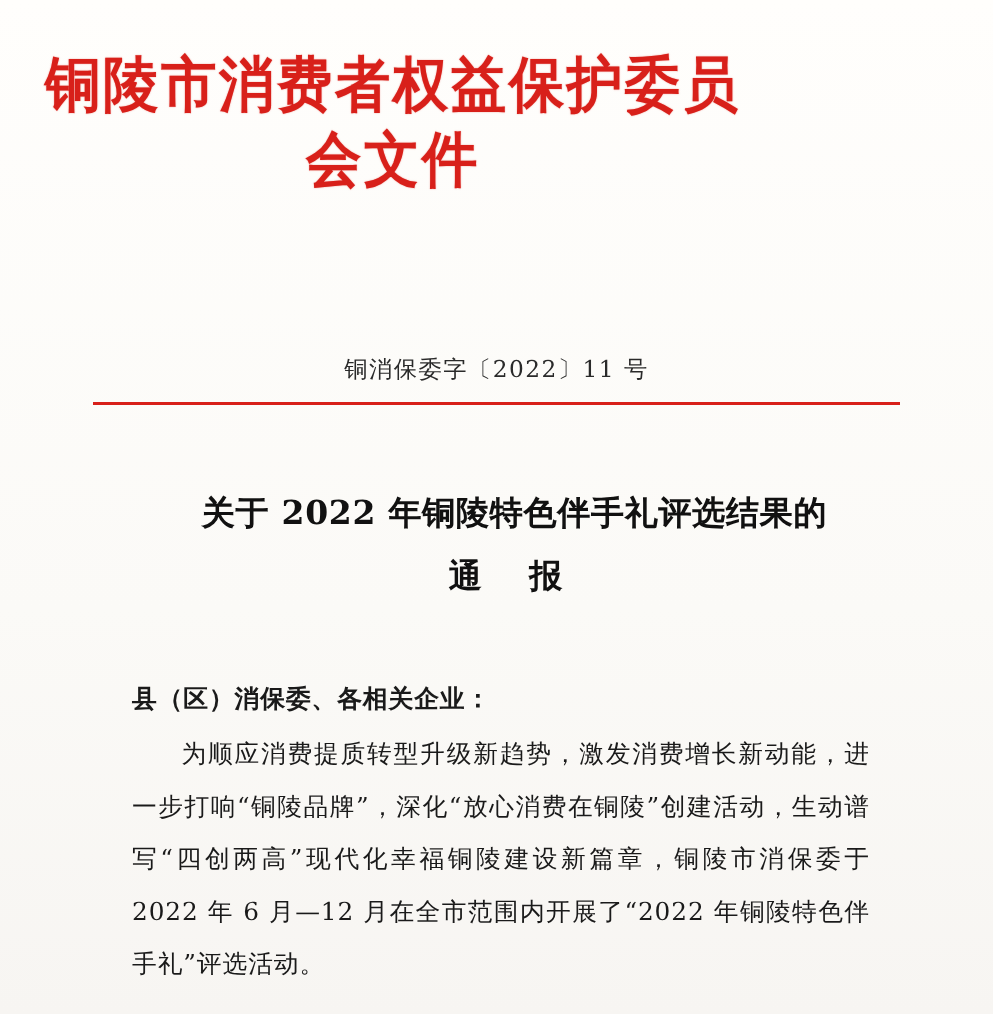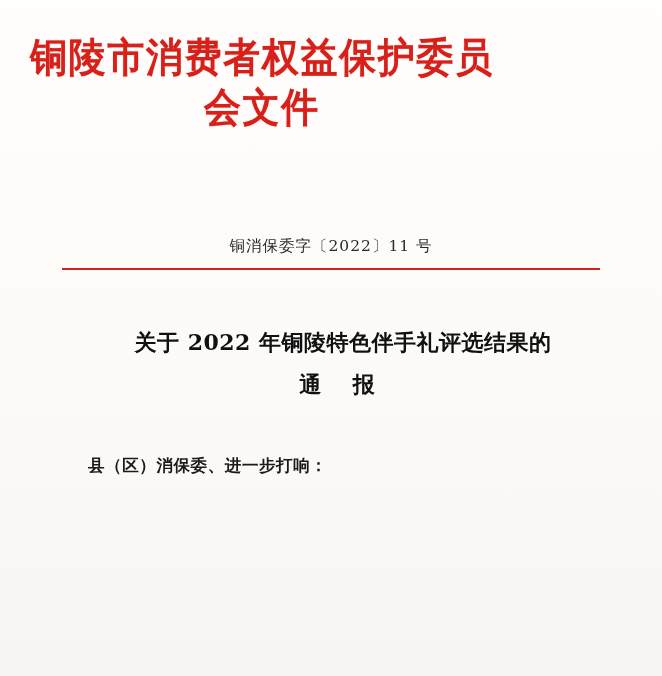--- a/index.html
+++ b/index.html
@@ -108,16 +108,17 @@
   <div class="doc-number">铜消保委字〔2022〕11 号</div>
 
   <div class="red-rule"></div>
 
   <div class="headline">
     <div>关于 2022 年铜陵特色伴手礼评选结果的</div>
     <div class="headline-line2">通 报</div>
   </div>
 
   <div class="body-block">
-    <p class="salutation">县（区）消保委、进一步打响：</p>
+    <p class="salutation">县（区）消保委、各相关企业：</p>
+    <p class="para">为顺应消费提质转型升级新趋势，激发消费增长新动能，进一步打响“铜陵品牌”，深化“放心消费在铜陵”创建活动，生动谱写“四创两高”现代化幸福铜陵建设新篇章，铜陵市消保委于 2022 年 6 月—12 月在全市范围内开展了“2022 年铜陵特色伴手礼”评选活动。</p>
   </div>
 
 </div>
 
 </body></html>

